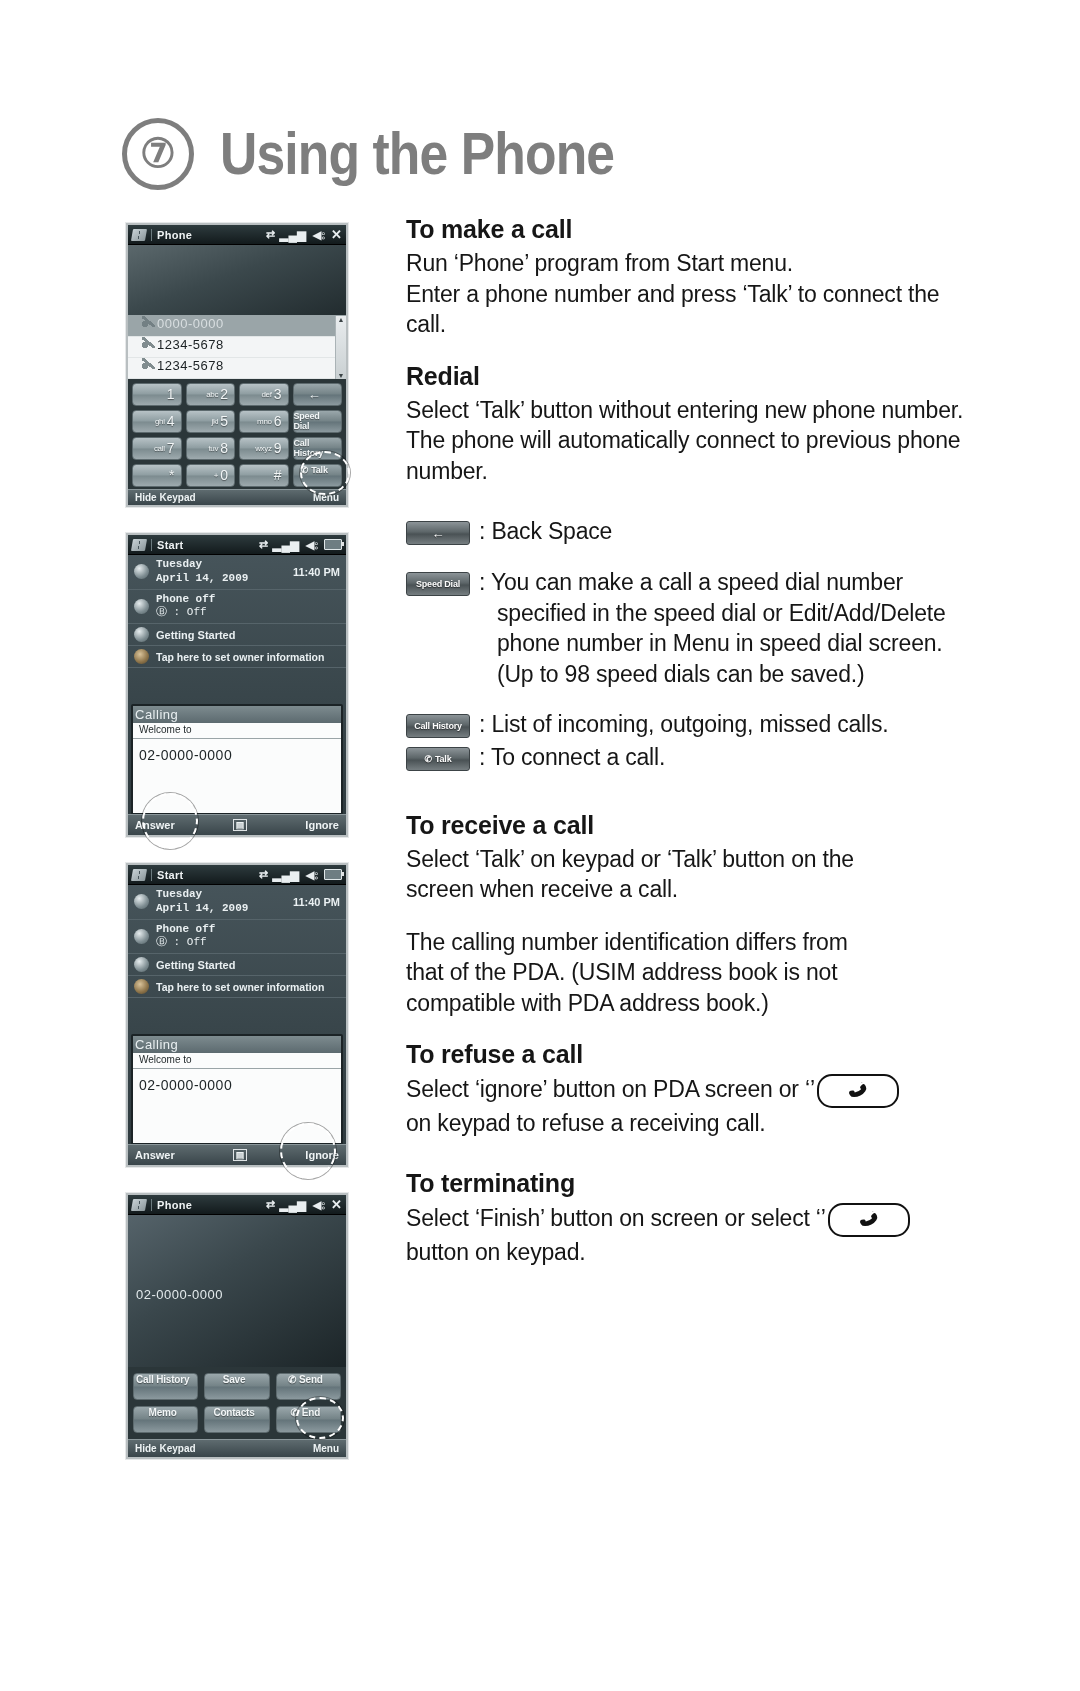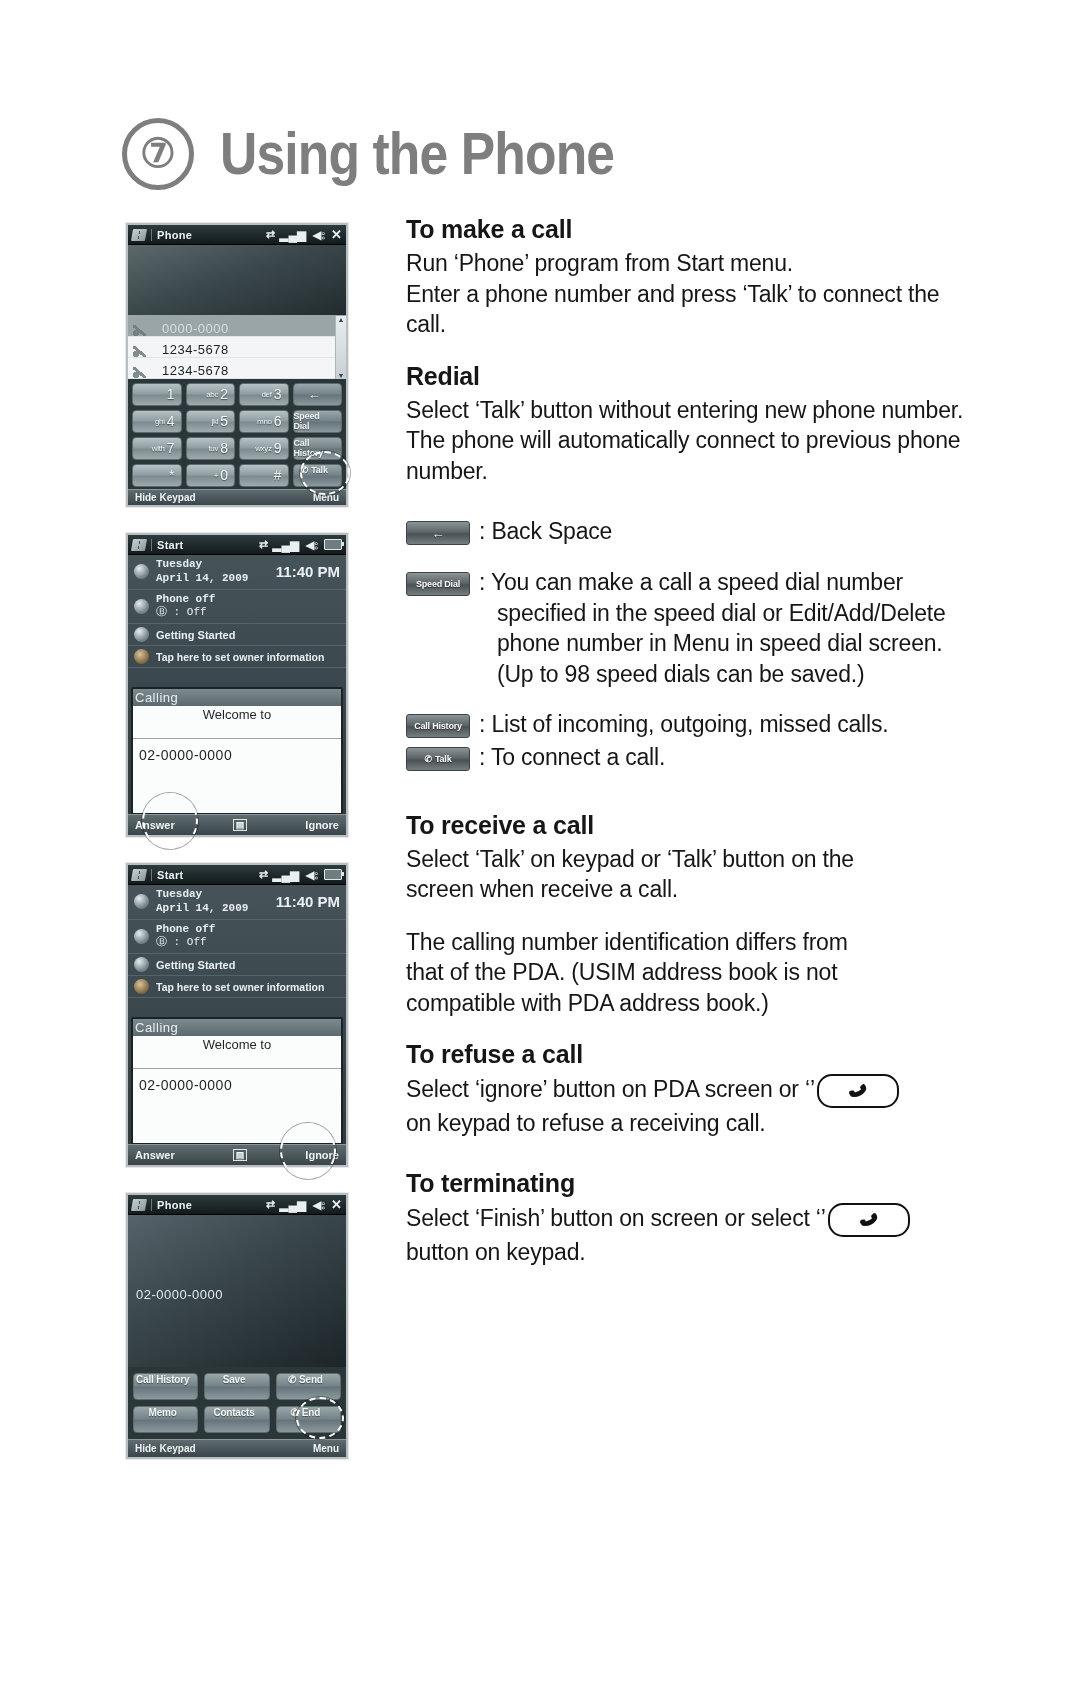--- a/index.html
+++ b/index.html
@@ -65,21 +65,21 @@
   .ic-x{font-size:13px;font-weight:bold;}
 
   
   .phone-screen{height:260px;display:flex;flex-direction:column;}
   .dial-display{
     flex:0 0 70px;
     background:linear-gradient(160deg,#5b686c 0%,#3b484c 45%,#222c2f 100%);
   }
   .calllist{position:relative;background:#f3f5f6;border-top:1px solid #9aa5a8;}
   .cl-row{
-    display:flex;align-items:flex-end;gap:16px;height:20px;padding-left:5px;
+    display:flex;align-items:flex-start;gap:2px;height:20px;padding-left:14px;
     font-size:13px;color:#1b2123;font-family:"Liberation Sans",sans-serif;
     border-bottom:1px solid #e2e6e7;letter-spacing:.5px;
   }
   .cl-row.sel{background:#9aa5a8;color:#d8dee0;}
   .cl-ic{
     width:13px;height:11px;flex:0 0 auto;opacity:.85;
     background:
       radial-gradient(circle at 3px 8px,#6d7a7e 0 3px,transparent 3px),
       linear-gradient(40deg,transparent 40%,#6d7a7e 40%,#6d7a7e 58%,transparent 58%);
   }
@@ -124,32 +124,32 @@
   
   .today{background:linear-gradient(#46545a,#2c383c);}
   .td-row{
     display:flex;align-items:center;gap:7px;padding:3px 6px;
     border-bottom:1px solid #56646a;color:#eaf0f2;font-size:11px;font-weight:bold;
   }
   .td-row.plain{font-weight:bold;font-size:10.5px;}
   .td-ic{width:15px;height:15px;flex:0 0 auto;border-radius:50%;
     background:radial-gradient(circle at 35% 30%,#e6ecee,#7d8c91 60%,#4f5d62);}
   .td-date{line-height:1.25;font-family:Liberation Mono, monospace;}
-  .td-time{margin-left:auto;font-size:15px;font-weight:bold;}
+  .td-time{margin-left:auto;font-size:11px;font-weight:bold;}
 
   
   .calling-dialog{
     position:absolute;left:3px;right:3px;bottom:20px;
     background:#fbfcfc;border:2px solid #1b2326;border-radius:2px;
   }
   .cd-head{
     background:linear-gradient(#7d8b8f,#5c6a6f);
     color:#e9eff1;font-size:13px;padding:1px 2px;letter-spacing:.5px;
   }
-  .cd-sub{color:#1d2426;font-size:13px;padding:1px 6px 16px 6px;border-bottom:1px solid #9aa4a7;text-align:center;}
+  .cd-sub{color:#1d2426;font-size:10px;padding:1px 6px 3px 6px;border-bottom:1px solid #9aa4a7;}
   .cd-num{color:#1d2426;font-size:14px;padding:8px 6px;letter-spacing:.5px;}
   .cd-body{height:74px;}
 
   
   .incall-display{
     height:152px;
     background:linear-gradient(150deg,#55636a 0%,#3a474c 40%,#1c2528 100%);
     position:relative;
   }
   .incall-num{position:absolute;left:8px;top:72px;color:#e3eaec;font-size:13px;letter-spacing:.5px;}
@@ -263,21 +263,21 @@
           </div>
         <div class="key">
             <span class="sml">mno</span>
             <span class="big">6</span>
           </div>
         <div class="key fn">
             <span>Speed Dial</span>
           </div>
 
         <div class="key">
-            <span class="sml">with</span>
+            <span class="sml">call</span>
             <span class="big">7</span>
           </div>
         <div class="key">
             <span class="sml">tuv</span>
             <span class="big">8</span>
           </div>
         <div class="key">
             <span class="sml">wxyz</span>
             <span class="big">9</span>
           </div>

